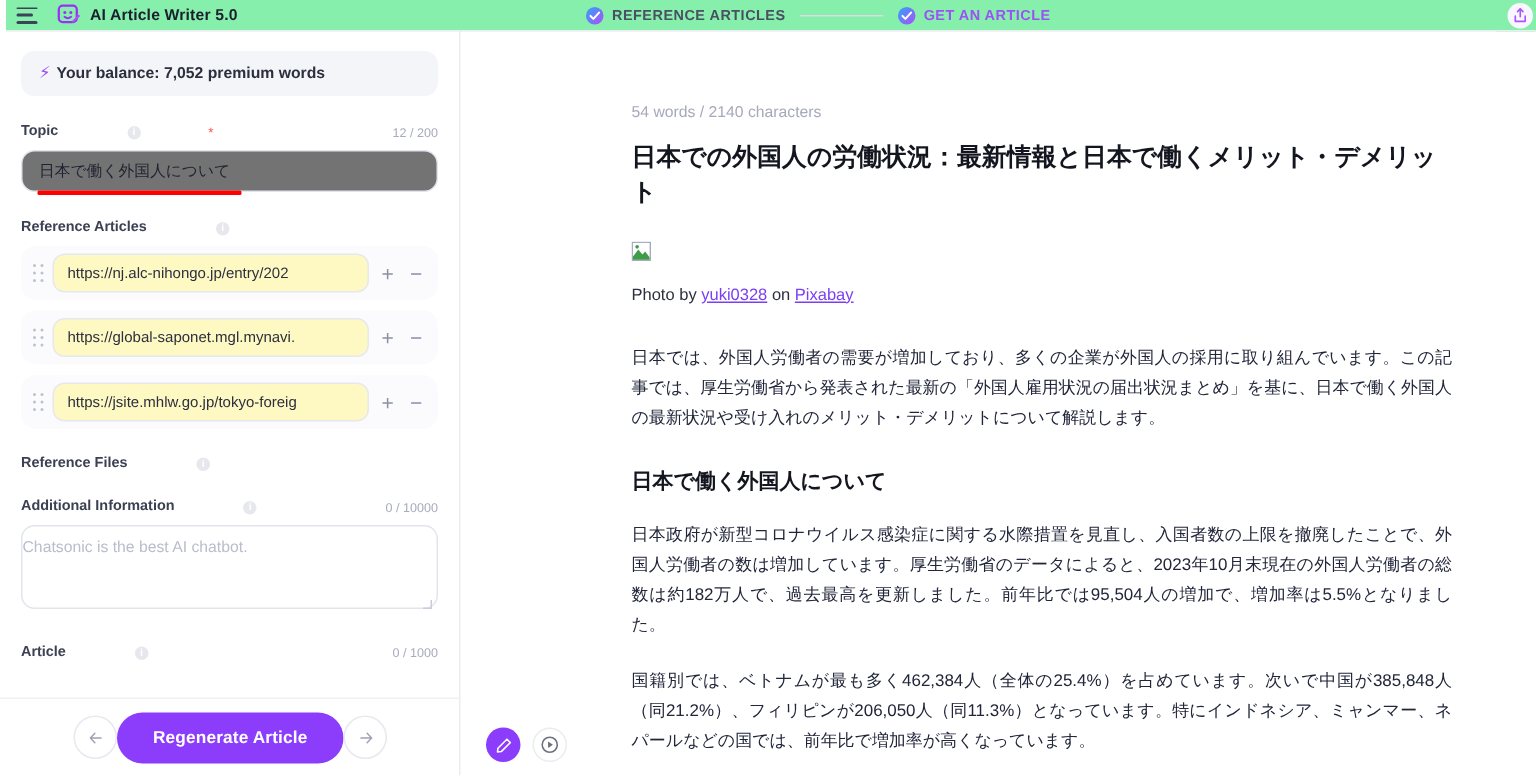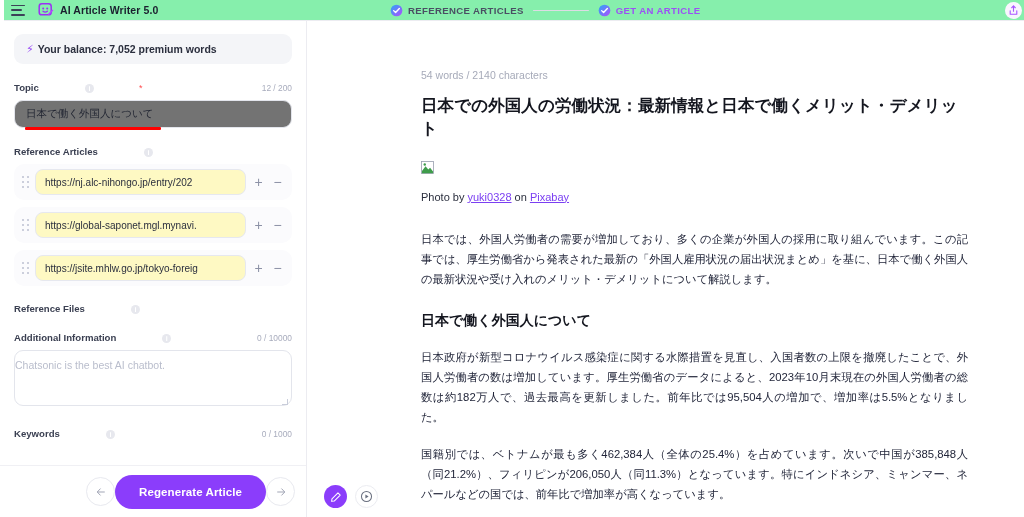--- a/index.html
+++ b/index.html
@@ -122,21 +122,21 @@
   }
   .textarea-box::placeholder { color: #b9bdcc; }
   .resize-grip {
     position: absolute; right: 18px; margin-top: -11px; width: 6px; height: 6px;
     border-right: 1px solid #c9cdda; border-bottom: 1px solid #c9cdda;
   }
 
   .sidebar-footer {
     position: absolute; left: 0; bottom: 0; width: 307px; height: 52px;
     background: #fff; border-top: 1px solid #f0f0f4;
-    display: flex; align-items: center; justify-content: flex-end;
+    display: flex; align-items: center; justify-content: center;
     padding: 0 12px;
   }
   .round-btn {
     width: 29px; height: 29px; border-radius: 50%;
     border: 1px solid #e8e9ef; background: #fff;
     display: flex; align-items: center; justify-content: center;
     color: #a0a4b5; font-size: 12px; cursor: pointer;
   }
   .primary-btn {
     height: 34px; padding: 0 24px; border: none; border-radius: 18px;
@@ -315,21 +315,21 @@
       <div class="field-head">
         <span class="field-label">Additional Information</span>
         <span class="info-dot">i</span>
         <span class="counter">0 / 10000</span>
       </div>
       <textarea class="textarea-box" placeholder="Chatsonic is the best AI chatbot." style=""></textarea>
       <div class="resize-grip"></div>
 
       
       <div class="field-head">
-        <span class="field-label">Keywords</span>
+        <span class="field-label">Article</span>
         <span class="info-dot">i</span>
         <span class="counter">0 / 1000</span>
       </div>
     </div>
 
     <div class="sidebar-footer">
       <div class="round-btn">
         <svg width="12" height="12" viewBox="0 0 16 16">
           <path d="M12.5 8 L3.5 8 M7 3.8 L3 8 L7 12.2" fill="none" stroke="#9ea2b3" stroke-width="1.3" stroke-linecap="round" stroke-linejoin="round"></path>
         </svg>

